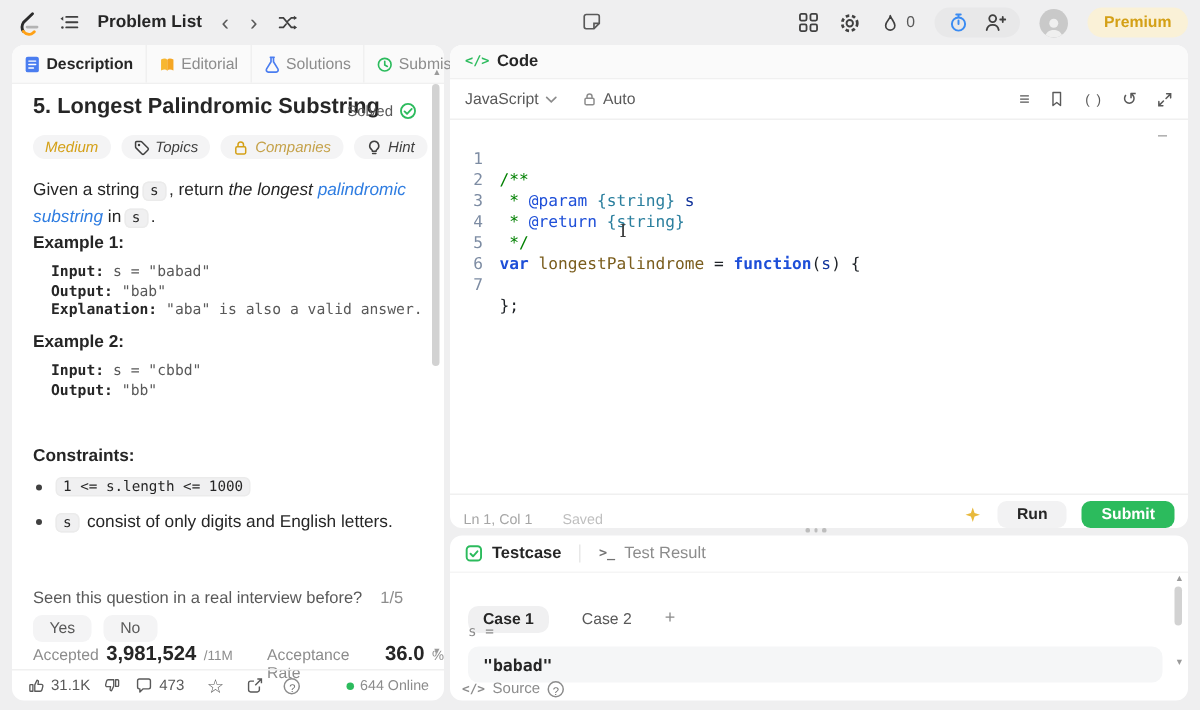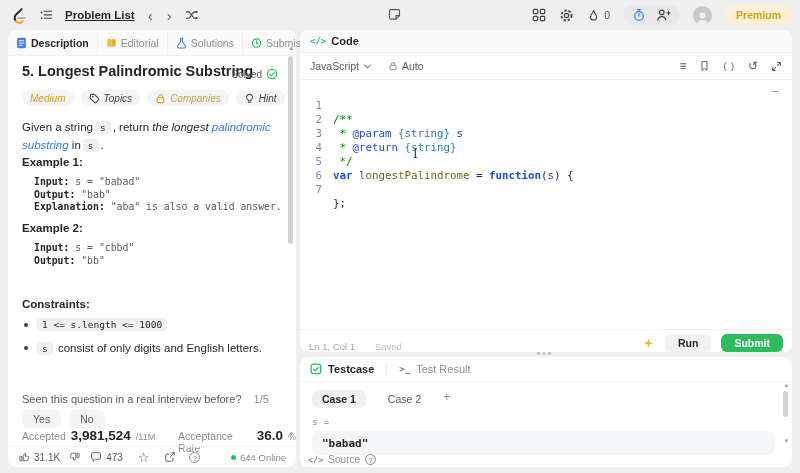--- a/index.html
+++ b/index.html
@@ -6,21 +6,21 @@
   body{
     width:800px;height:473px;position:relative;overflow:hidden;
     background:#efeff0;font-family:"Liberation Sans",sans-serif;
     -webkit-font-smoothing:antialiased;color:#262626;
   }
   .abs{position:absolute;}
   svg{display:block;}
   
   .nav{position:absolute;left:0;top:0;width:800px;height:30px;display:flex;align-items:center;padding:0 10px;box-sizing:border-box;}
   .nav-left{display:flex;align-items:center;gap:12px;}
-  .nav-label{font-size:11.5px;font-weight:bold;color:#262626;text-decoration:underline;}
+  .nav-label{font-size:11.5px;font-weight:bold;color:#262626;}
   .nav-chev{font-size:15px;color:#595959;line-height:1;padding:0 1px;cursor:default;}
   .nav-right{position:absolute;right:8px;top:0;height:30px;display:flex;align-items:center;gap:13px;}
   .streak{display:flex;align-items:center;gap:4px;font-size:10.5px;color:#595959;}
   .toolpill{display:flex;align-items:center;gap:10px;background:#e8e8e9;border-radius:999px;padding:3px 9px;}
   .avatar{width:19px;height:19px;border-radius:50%;background:#c9c9c9;overflow:hidden;display:flex;align-items:flex-end;justify-content:center;}
   .premium{background:#faf1d7;color:#d4a017;font-size:10.5px;font-weight:bold;border-radius:999px;padding:4px 11px;}
   
   .panel{position:absolute;background:#fff;border-radius:8px;box-sizing:border-box;}
   
   .ltabs{height:25px;display:flex;align-items:center;background:#fafafa;border-bottom:1px solid #f0f0f0;border-radius:8px 8px 0 0;font-size:10.5px;color:#8c8c8c;}
@@ -424,21 +424,21 @@
     <svg width="12" height="12" viewBox="0 0 13 13">
       <rect x="1.2" y="1.2" width="10.4" height="10.4" rx="2.6" fill="none" stroke="#2cbb5d" stroke-width="1.4"></rect>
       <path d="M4 6.7l1.8 1.8 3.2-3.6" fill="none" stroke="#2cbb5d" stroke-width="1.4" stroke-linecap="round" stroke-linejoin="round"></path>
     </svg>
     <span class="thead-label">Testcase</span>
     <span class="tdivider"></span>
     <span class="term">&gt;_</span>
     <span class="thead-result">Test Result</span>
   </div>
 
-  <div class="abs" style="left:12px;top:33px;display:flex;align-items:flex-start;gap:12px;">
+  <div class="abs" style="left:12px;top:47px;display:flex;align-items:flex-start;gap:12px;">
     <span class="casepill">Case 1</span>
     <span class="casepill ghost">Case 2</span>
     <span class="plus">+</span>
   </div>
 
   <div class="abs param" style="left:12px;top:59px;">s =</div>
 
   <div class="tcinput" style="left:12px;top:74px;width:463px;">"babad"</div>
 
   <div class="tfooter">

